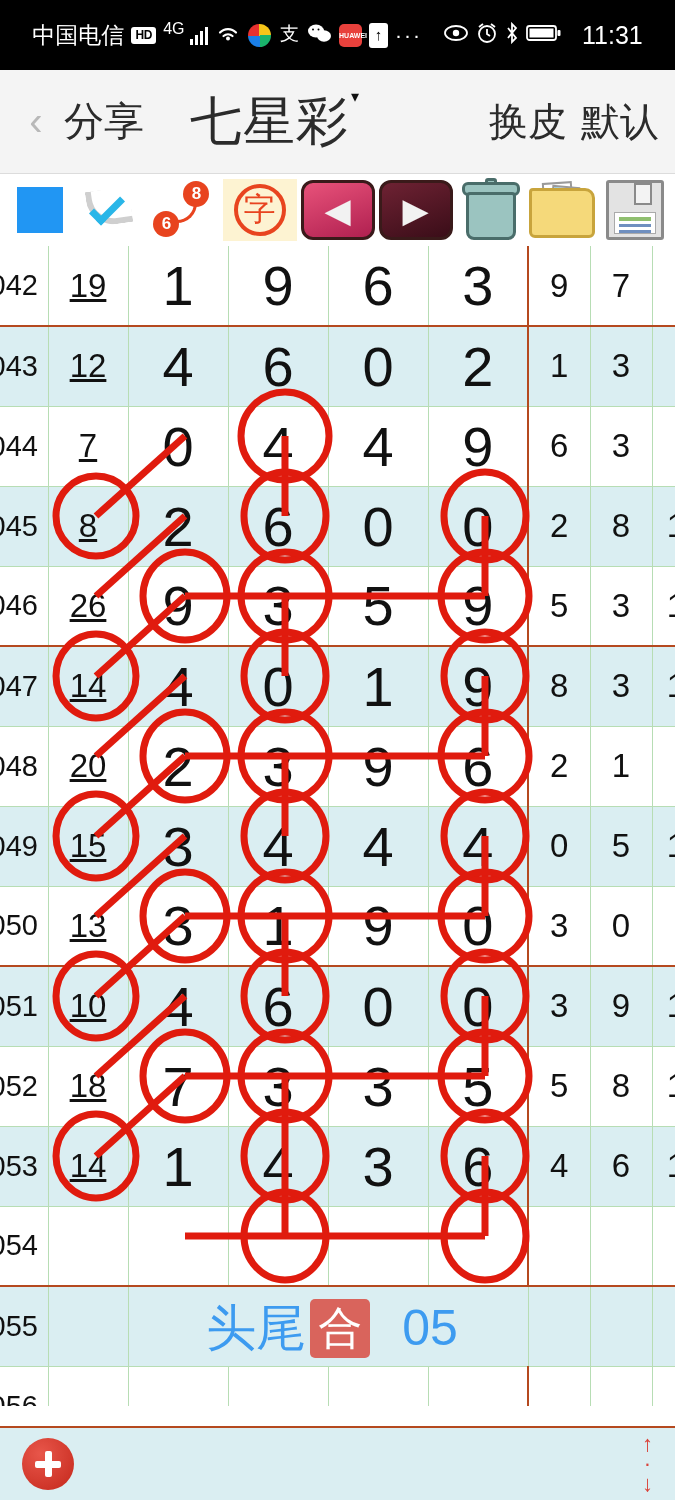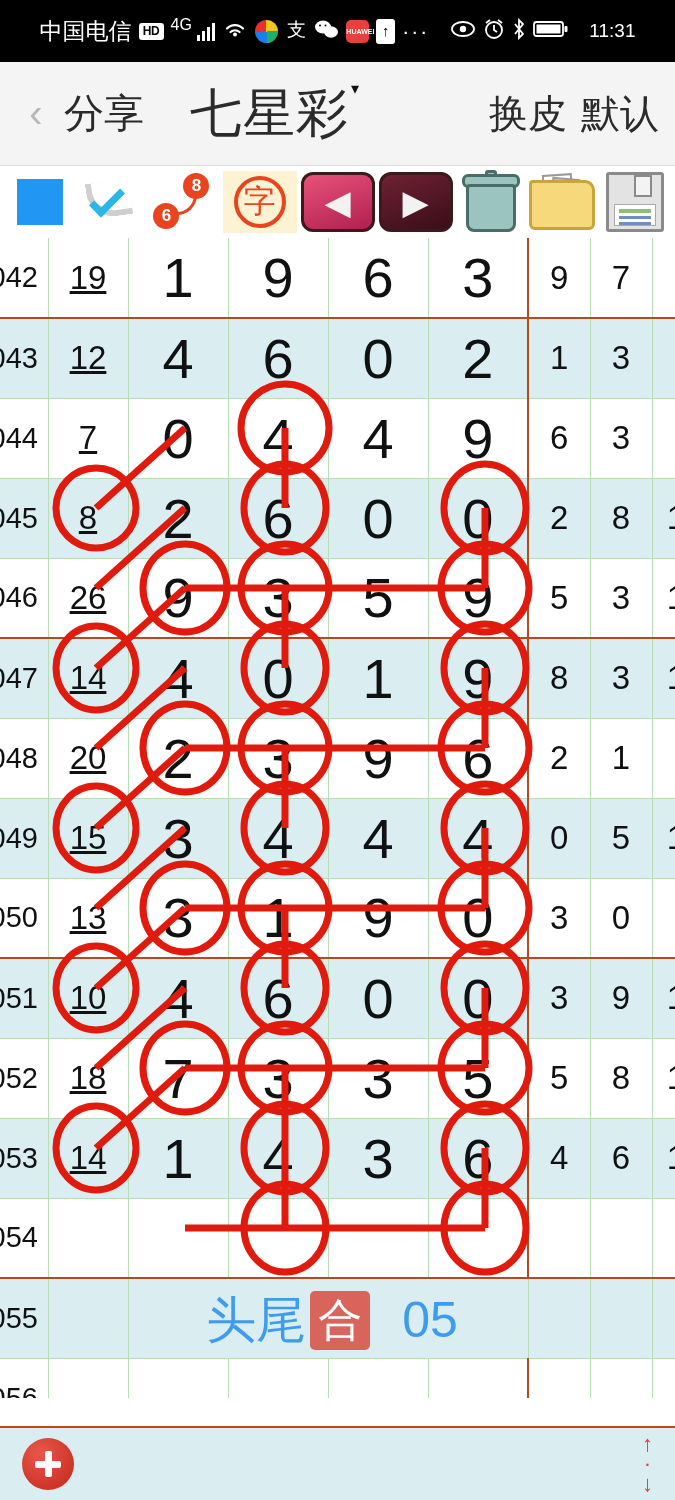--- a/index.html
+++ b/index.html
@@ -4,37 +4,37 @@
 <style>
   * { margin:0; padding:0; box-sizing:border-box; }
   html,body { width:675px; height:1500px; }
   body {
     font-family:"Liberation Sans","DejaVu Sans",sans-serif;
     background:#ffffff; overflow:hidden; position:relative;
   }
 
   
   .statusbar{
-    height:62px; background:#000; color:#fff;
+    height:70px; background:#000; color:#fff;
     display:flex; align-items:center; justify-content:center;
     gap:7px; padding:0 14px; position:relative;
   }
   .st-carrier{ font-size:23px; letter-spacing:0px; white-space:nowrap; }
   .st-hd{
     display:inline-flex; align-items:center; justify-content:center;
     font-size:12px; font-weight:bold; background:#fff; color:#000;
     border-radius:3px; width:25px; height:17px; letter-spacing:-.5px;
   }
   .st-4g{ font-size:16px; position:relative; top:-6px; margin-right:-2px;}
   .bars{ display:flex; align-items:flex-end; gap:1.5px; height:19px; }
   .bars i{ display:block; width:3.5px; background:#fff; }
   .bars i:nth-child(1){height:6px}.bars i:nth-child(2){height:10px}
   .bars i:nth-child(3){height:14px}.bars i:nth-child(4){height:18px}
   .st-gap{ width:7px; }
-  .st-time{ font-size:19px; margin-left:13px; letter-spacing:0; }
+  .st-time{ font-size:25px; margin-left:13px; letter-spacing:0; }
   .icn{ display:inline-block; vertical-align:middle; }
   .app-ic{ width:23px;height:23px;border-radius:4px;display:inline-block;}
   .ic-sina{
     background:conic-gradient(#f5c518 0 25%, #19b36b 0 50%, #1a7fe8 0 75%, #e8312f 0 100%);
     border-radius:50%; width:23px;height:23px;
   }
   .ic-huawei{
     background:#e8413c; color:#fff; font-size:7px; text-align:center;
     line-height:23px; border-radius:5px; font-weight:bold;
   }

